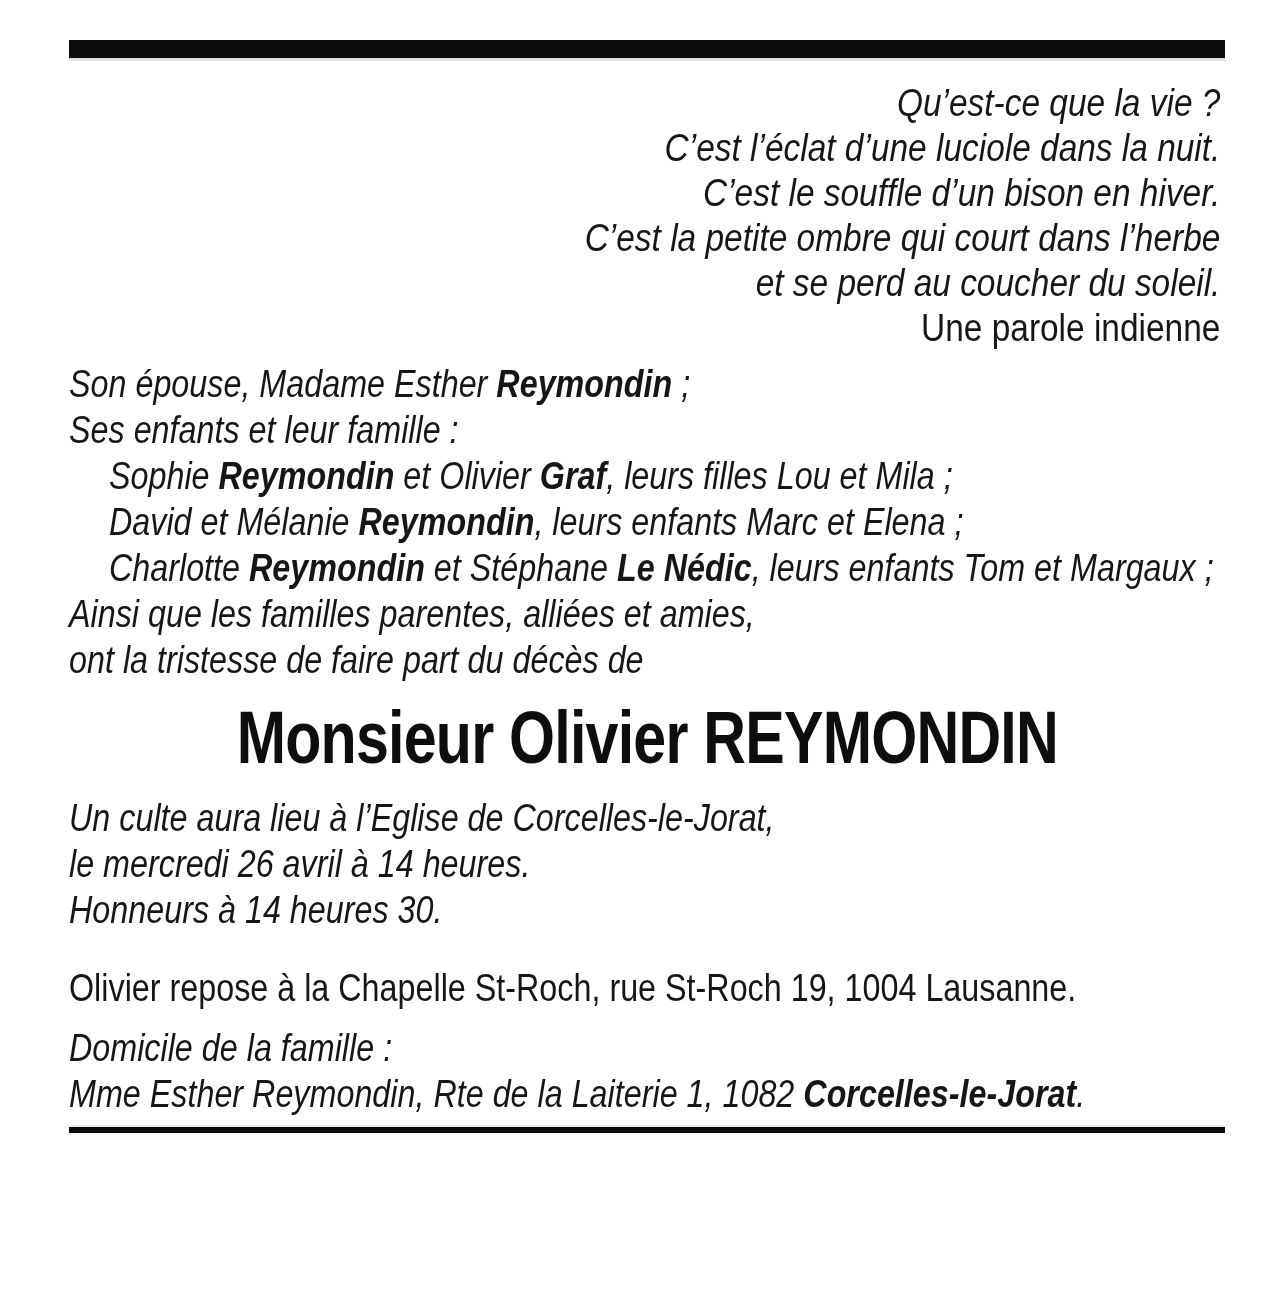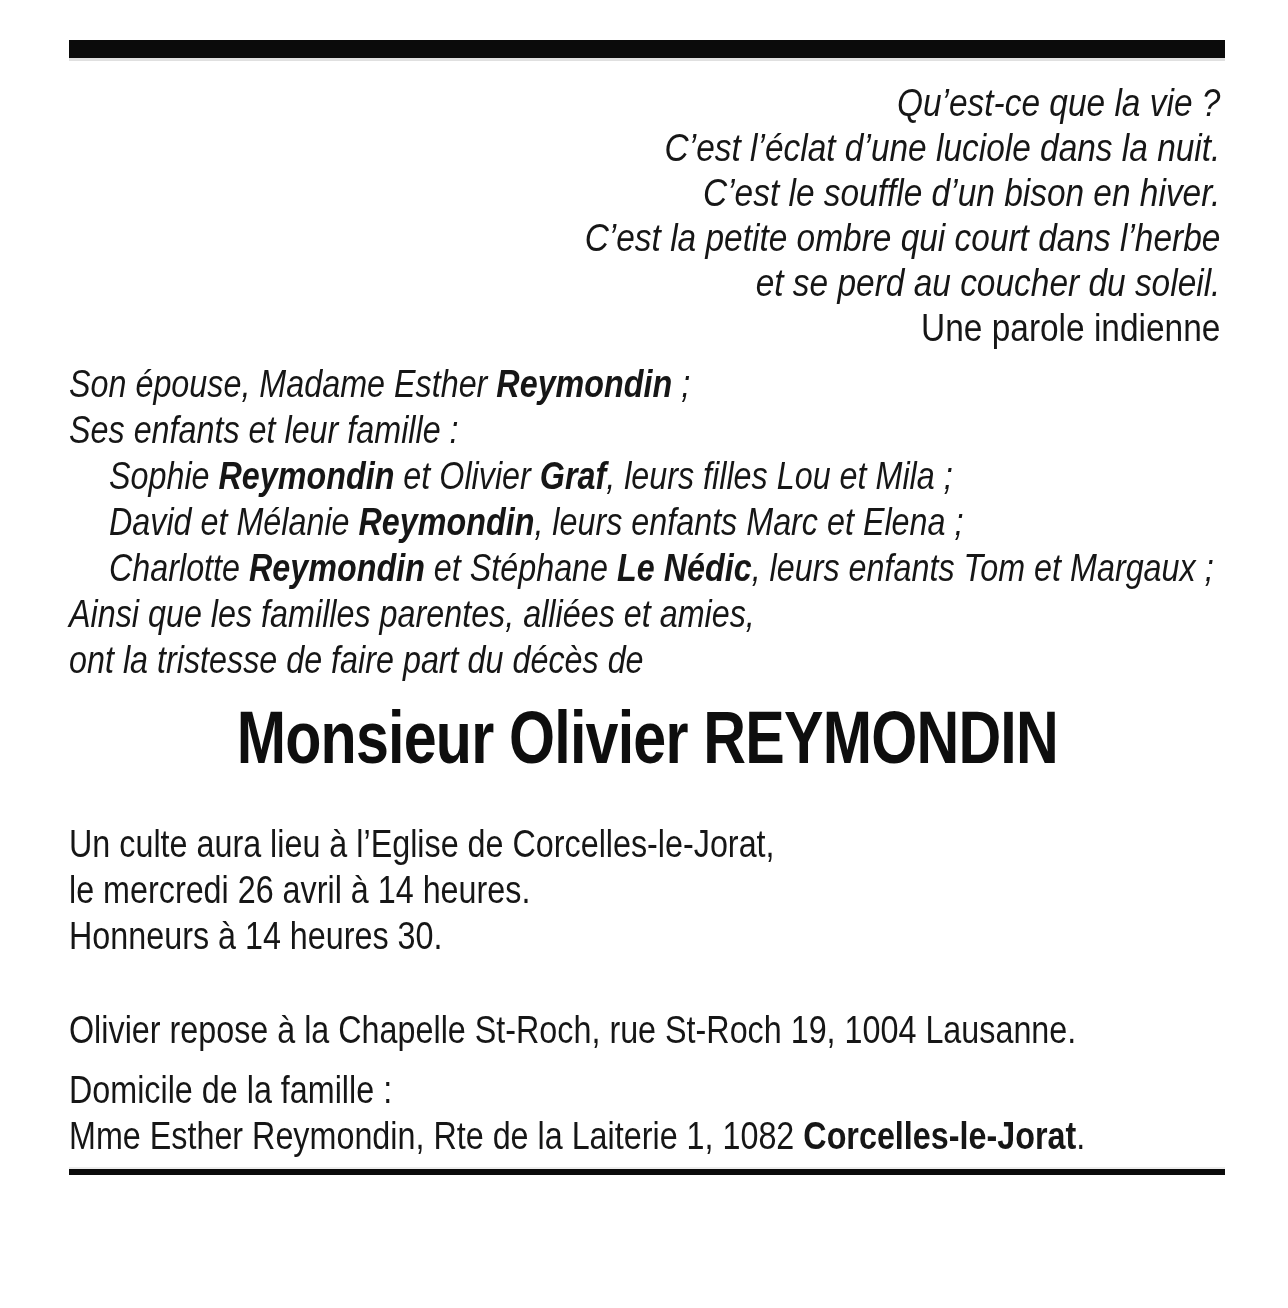--- a/index.html
+++ b/index.html
@@ -64,23 +64,23 @@
   }
   .deceased-title {
     font-size: 74px;
     line-height: 86px;
     font-weight: 700;
     white-space: nowrap;
     letter-spacing: -1px;
     color: #0e0e0e;
   }
 
-  .p-service  { margin-top: 40px; }
-  .p-repose   { margin-top: 48px; }
-  .p-domicile { margin-top: 14px; }
+  .p-service  { margin-top: 14px; font-style: italic; }
+  .p-repose   { margin-top: 32px; }
+  .p-domicile { margin-top: 14px; font-style: italic; }
 
   sup.ord {
     font-size: 0.58em;
     line-height: 0;
     vertical-align: 0.45em;
   }
 </style>
 </head>
 <body>
 

